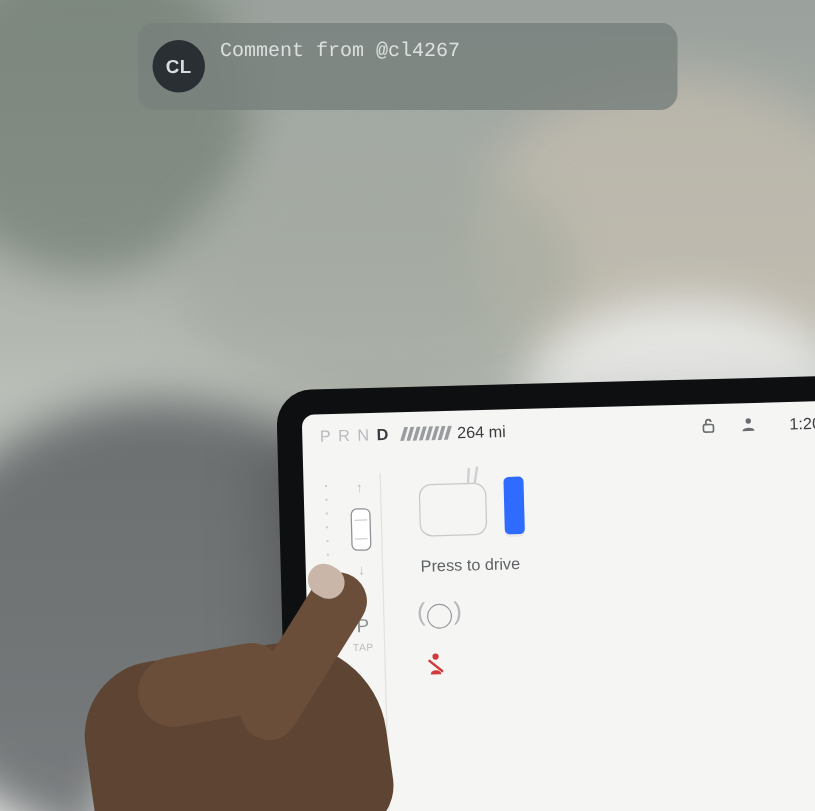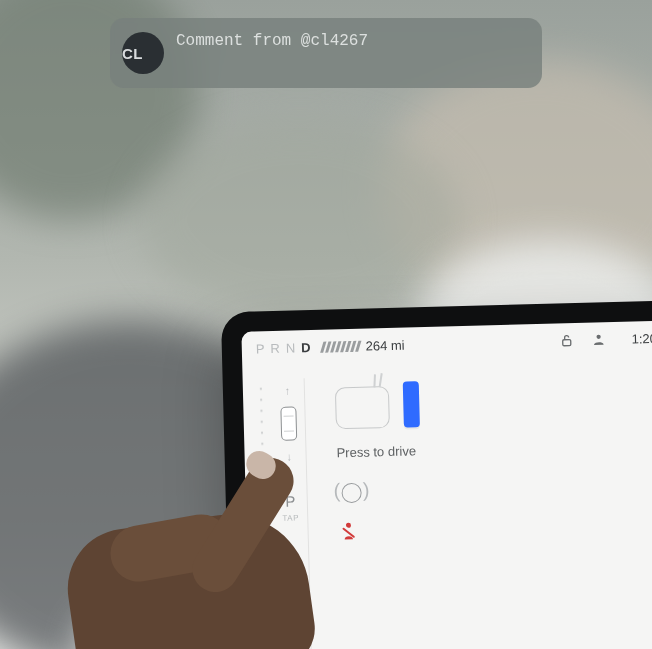--- a/index.html
+++ b/index.html
@@ -18,21 +18,21 @@
   .blob6{ left:80px; top:560px; width:520px; height:180px; background:#f4f5f2; opacity:.9;}
 
   
   .comment-card{
     position:absolute; left:110px; top:18px; width:432px; padding:14px 20px 18px 66px;
     background:rgba(120,128,124,.82); color:#fff; border-radius:14px;
     backdrop-filter: blur(2px);
   }
   .comment-avatar{
     position:absolute; left:12px; top:14px; width:42px; height:42px; border-radius:50%;
-    background:#2a2f33; color:#d9dcde; display:flex; align-items:center; justify-content:flex-start;
+    background:#2a2f33; color:#d9dcde; display:flex; align-items:center; justify-content:center;
     font-size:15px; font-weight:600; letter-spacing:.5px;
   }
   .comment-from{ font-size:16px; color:#e4e7e6; opacity:.92; margin-bottom:20px;font-family:Liberation Mono, monospace; }
   .comment-text{ font-size:26px; font-weight:600; line-height:1.2; color:#fff; }
 
   
   .tablet{
     position:absolute; left:226px; top:306px; width:480px; height:400px;
     background:#0e0f10; border-radius:28px; padding:20px;
     box-shadow: 0 30px 60px rgba(0,0,0,.25);

